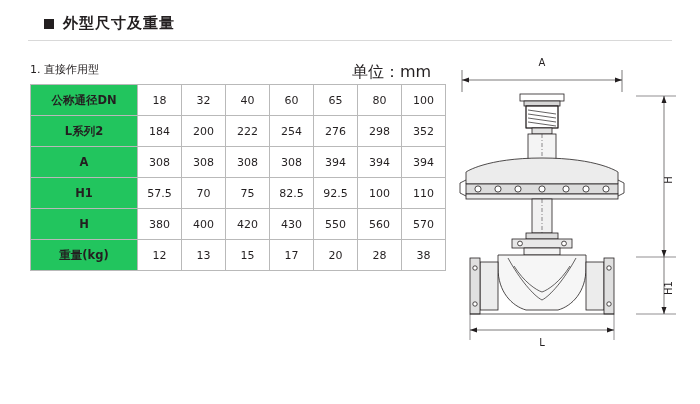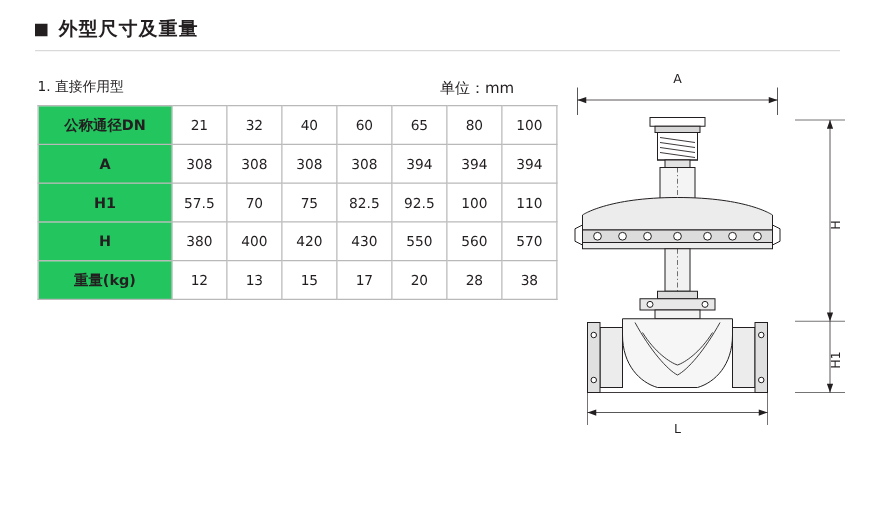--- a/index.html
+++ b/index.html
@@ -12,21 +12,21 @@
     background: #ffffff;
     font-family: "DejaVu Sans", "Liberation Sans", sans-serif;
     color: #231f20;
     position: relative;
     overflow: hidden;
   }
 
   
   .header {
     position: absolute;
-    left: 28px;
+    left: 44px;
     top: 14px;
     display: flex;
     align-items: center;
     gap: 9px;
     text-align: right;
   }
   .header .bullet {
     width: 10px;
     height: 10px;
     background: #231f20;
@@ -52,21 +52,21 @@
     position: absolute;
     left: 30px;
     top: 62px;
     font-size: 11px;
     color: #231f20;
   }
   .unit {
     position: absolute;
     left: 352px;
     top: 62px;
-    font-size: 12px;
+    font-size: 16px;
     color: #231f20;
   }
 
   
   .tbl-wrap {
     position: absolute;
     left: 30px;
     top: 84px;
   }
   table.spec {
@@ -118,27 +118,37 @@
 <div class="header-rule"></div>
 
 <div class="subtitle">1. 直接作用型</div>
 <div class="unit">单位：mm</div>
 
 <div class="tbl-wrap">
   <table class="spec">
     <tbody>
       <tr>
         <td class="rowhead">公称通径DN</td>
-        <td class="val">21</td>
+        <td class="val">18</td>
         <td class="val">32</td>
         <td class="val">40</td>
         <td class="val">60</td>
         <td class="val">65</td>
         <td class="val">80</td>
         <td class="val">100</td>
+      </tr>
+      <tr>
+        <td class="rowhead">L系列2</td>
+        <td class="val">184</td>
+        <td class="val">200</td>
+        <td class="val">222</td>
+        <td class="val">254</td>
+        <td class="val">276</td>
+        <td class="val">298</td>
+        <td class="val">352</td>
       </tr>
       <tr>
         <td class="rowhead">A</td>
         <td class="val">308</td>
         <td class="val">308</td>
         <td class="val">308</td>
         <td class="val">308</td>
         <td class="val">394</td>
         <td class="val">394</td>
         <td class="val">394</td>

